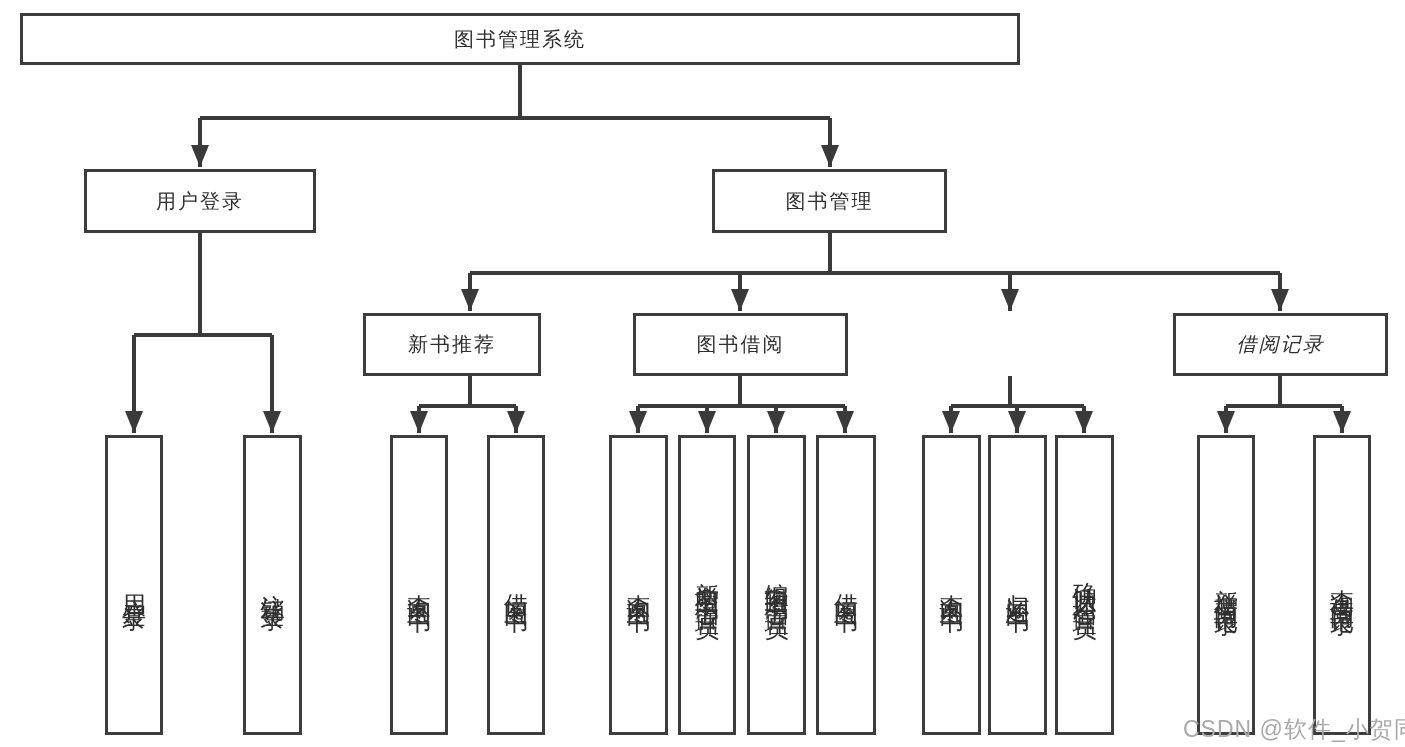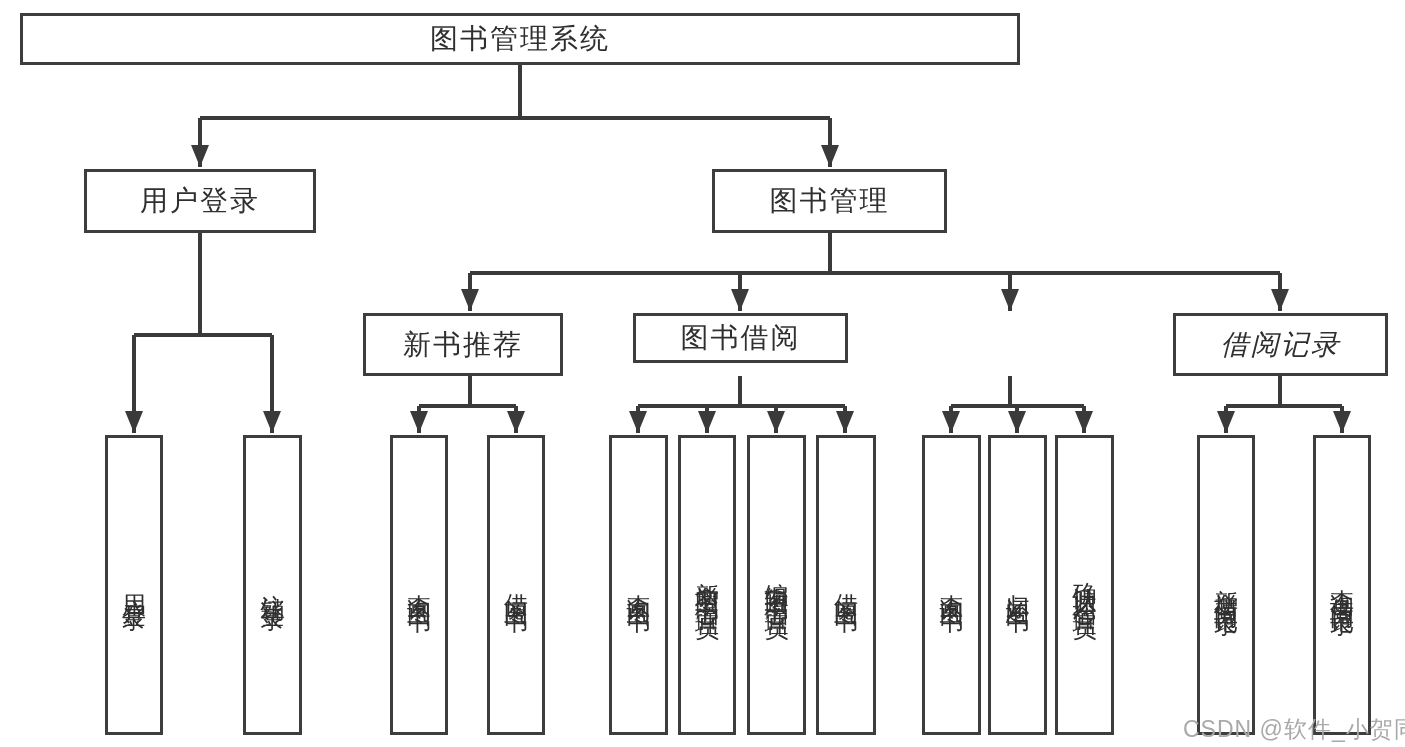--- a/index.html
+++ b/index.html
@@ -14,42 +14,42 @@
   body { font-family: "Liberation Sans", sans-serif; color: var(--text); }
   .canvas { position: relative; width: 1405px; height: 747px; }
   .connectors { position: absolute; left: 0; top: 0; width: 1405px; height: 747px; color: var(--line); pointer-events: none; }
   .box {
     position: absolute;
     border: 3px solid var(--border);
     background: var(--background);
     display: flex;
     align-items: center;
     justify-content: center;
-    font-size: 28px;
+    font-size: 20px;
     letter-spacing: 2px;
     color: var(--text);
   }
   .leaf {
     top: 435px;
     height: 300px;
     writing-mode: vertical-rl;
     text-orientation: mixed;
     letter-spacing: 5px;
     line-height: 1;
     font-size: 24px;
   }
   .leaf span { white-space: nowrap; }
   
   .n-root   { left: 20px;  top: 13px;  width: 1000px; height: 52px; }
   
   .n-login  { left: 84px;  top: 169px; width: 232px; height: 64px; }
   .n-mgmt   { left: 712px; top: 169px; width: 235px; height: 64px; }
   
-  .n-rec    { left: 363px;  top: 313px; width: 200px; height: 63px; }
-  .n-bor    { left: 633px;  top: 313px; width: 215px; height: 50px; }
+  .n-rec    { left: 363px;  top: 313px; width: 178px; height: 63px; }
+  .n-bor    { left: 633px;  top: 313px; width: 215px; height: 63px; }
   .n-cur    { left: 903px;  top: 313px; width: 215px; height: 63px; }
   .n-recd   { left: 1173px; top: 313px; width: 215px; height: 63px; font-style: italic; }
   
   .l1  { left: 105px;  width: 58px; }
   .l2  { left: 243px;  width: 59px; }
   .l3  { left: 390px;  width: 58px; }
   .l4  { left: 487px;  width: 58px; }
   .l5  { left: 609px;  width: 59px; }
   .l6  { left: 678px;  width: 58px; }
   .l7  { left: 747px;  width: 59px; }

